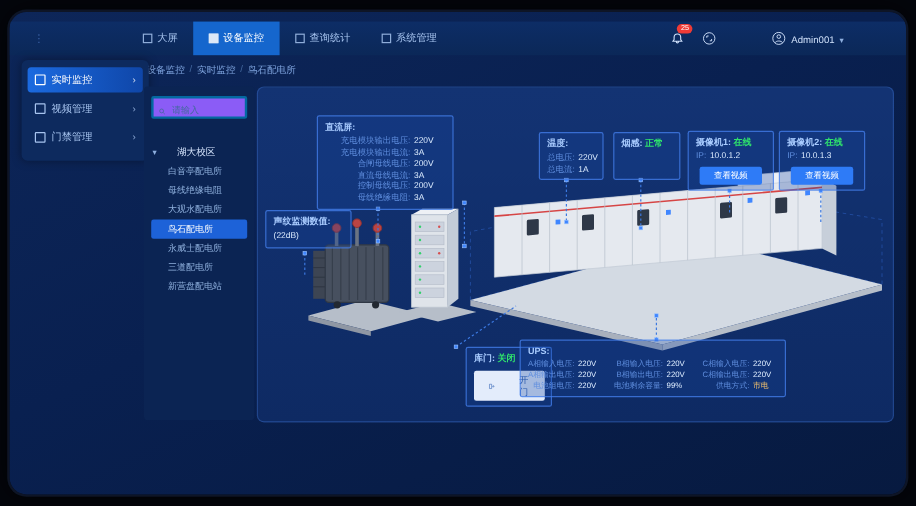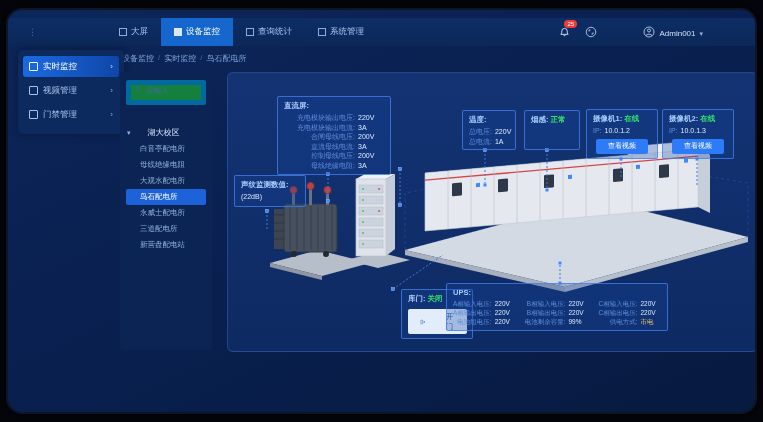--- a/index.html
+++ b/index.html
@@ -35,29 +35,29 @@
   .sidebar{position:absolute;top:40px;left:10px;width:96px;background:#0d2a5e;border-radius:5px;
     padding:6px 5px;box-shadow:0 0 8px rgba(0,0,0,.35);}
   .side-item{height:21px;display:flex;align-items:center;gap:5px;padding:0 6px;border-radius:3px;
     color:#a7c4ef;font-size:8.5px;margin-bottom:3px;cursor:pointer;}
   .side-item.active{background:linear-gradient(90deg,#1b6ae0,#0f46a8);color:#fff;}
   .side-ico{width:7px;height:7px;border:1px solid currentColor;border-radius:1px;flex:0 0 auto;}
   .side-chev{margin-left:auto;font-size:8px;color:inherit;opacity:.8;}
   
   .tree{position:absolute;top:62px;left:112px;width:92px;height:278px;background:#0b2453;
     border-radius:3px;padding:8px 6px;box-sizing:border-box;}
-  .search{height:15px;border:5px solid #0369a1;border-radius:2px;background:#15803d;
-    display:flex;align-items:flex-start;gap:3px;padding:0 4px;}
+  .search{height:15px;border:2px solid #0369a1;border-radius:2px;background:#8b5cf6;
+    display:flex;align-items:flex-end;gap:3px;padding:0 4px;}
   .search input{background:transparent;border:none;outline:none;color:#cfe0ff;font-size:7.5px;width:100%;}
   .search input::placeholder{color:#44699f;}
   .tree-root{margin:22px 0 3px 1px;font-size:8px;color:#d8e7ff;display:flex;align-items:center;gap:17px;}
   .tree-item{font-size:7.5px;color:#8fb0dd;padding:3px 2px 3px 14px;border-radius:2px;cursor:pointer;white-space:nowrap;font-family:Liberation Serif, serif;}
   .tree-item.selected{background:#1d62d8;color:#fff;}
   
-  .main{position:absolute;top:62px;left:219px;width:531px;height:280px;border-radius:6px;
+  .main{position:absolute;top:62px;left:206px;width:531px;height:280px;border-radius:6px;
     background:linear-gradient(180deg,#133373 0%,#0e2a63 100%);
     border:1px solid rgba(66,120,215,.35);box-sizing:border-box;padding-left:28px;}
   .layer{position:absolute;left:0;top:0;width:531px;height:280px;}
   .scene{z-index:0;} .links{z-index:1;} 
   .panel{position:absolute;z-index:2;background:rgba(24,68,158,.30);
     border:1px solid rgba(70,128,238,.75);border-radius:2px;padding:4px 6px;box-sizing:border-box;}
   .p-title{font-size:7.5px;font-weight:bold;color:#a9ccff;margin-bottom:2px;white-space:nowrap;}
   .row{display:flex;font-size:7px;line-height:9.5px;white-space:nowrap;}
   .lbl{flex:1;text-align:right;color:#5f8ede;}
   .val{width:26px;text-align:left;color:#dcecff;margin-left:3px;}

